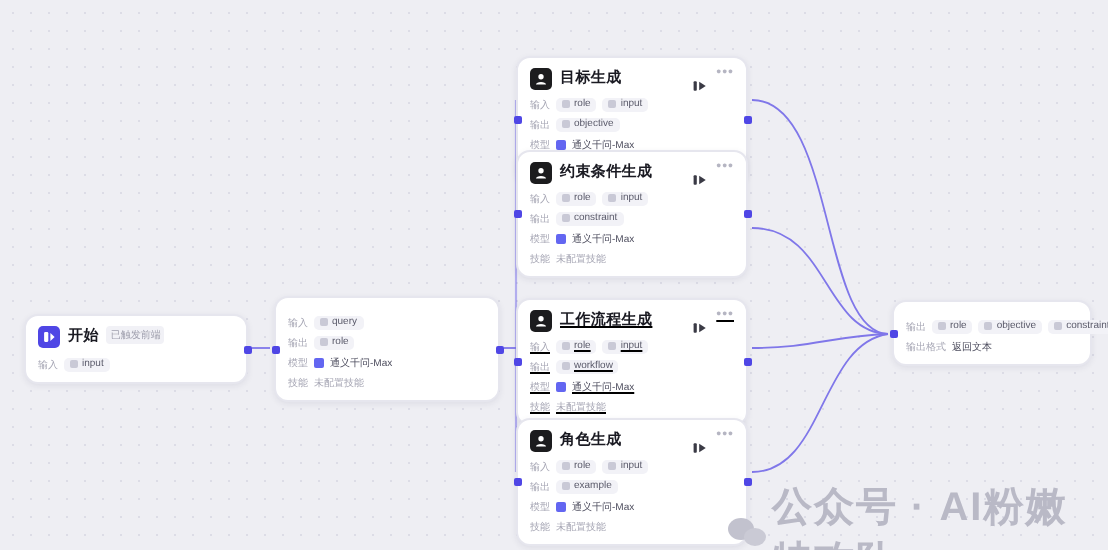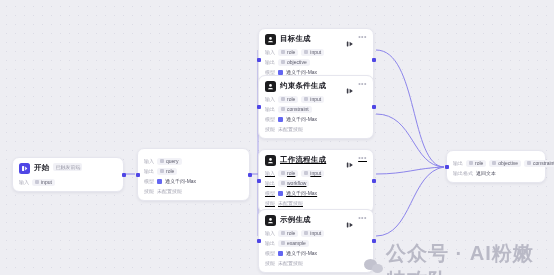--- a/index.html
+++ b/index.html
@@ -326,21 +326,21 @@
   </div>
 
   <div class="node" id="node-exam">
     <div class="node-head">
       <span class="nicon dark">
         <svg width="7" height="7" viewBox="0 0 10 10">
             <circle cx="5" cy="3.4" r="1.9" fill="#fff"></circle>
             <path d="M1.4 9 C1.4 6.6 8.6 6.6 8.6 9 Z" fill="#fff"></path>
           </svg>
       </span>
-      <span class="ntitle">示例生成</span>
+      <span class="ntitle">角色生成</span>
       <span class="head-sp"></span>
       <span class="run-ico">
         <svg width="8" height="8" viewBox="0 0 10 10">
             <rect x="1" y="2" width="2" height="6" rx="0.6" fill="#3a3a45"></rect>
             <path d="M4.5 2.3 L8.6 5 L4.5 7.7 Z" fill="#3a3a45"></path>
           </svg>
       </span>
       <span class="dots">•••</span>
     </div>
     <div class="rows">

